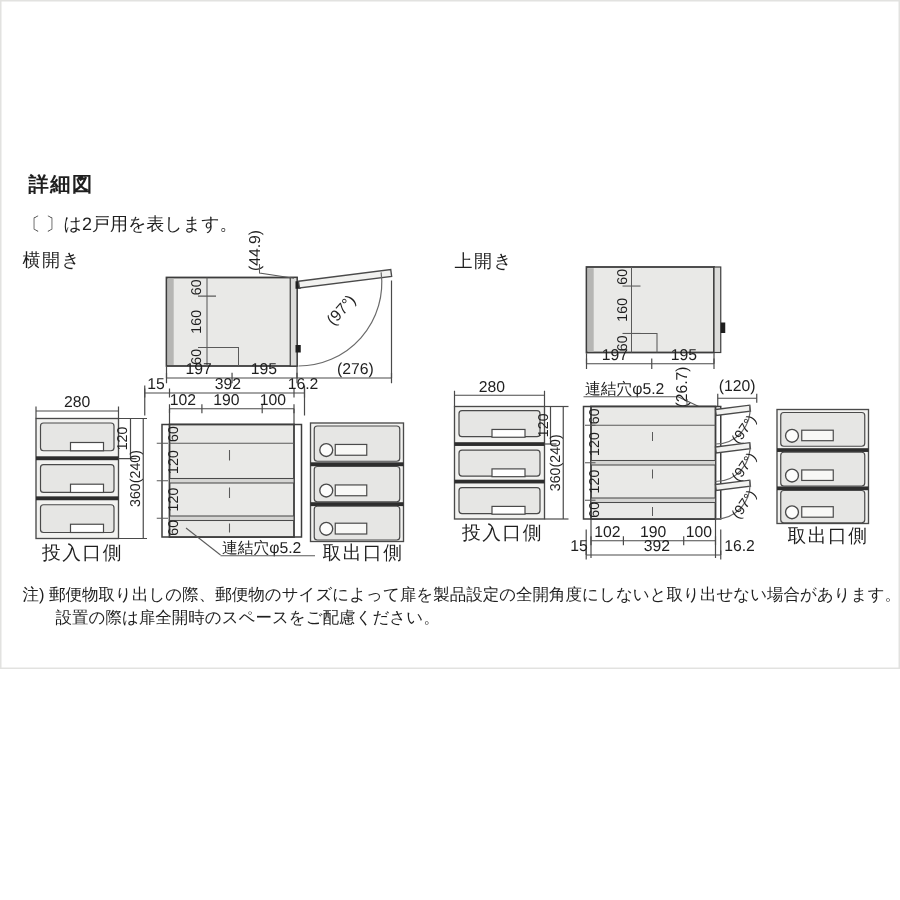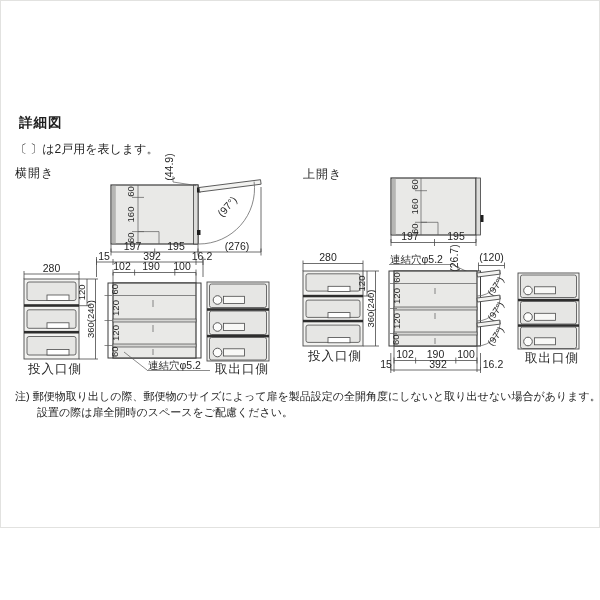--- a/index.html
+++ b/index.html
@@ -1,17 +1,17 @@
 <!DOCTYPE html>
 <html><head>
 <meta charset="utf-8">
 <style>
   html,body{margin:0;padding:0;background:#fff;}
   .canvas{
-    position:relative;width:600px;height:528px;background:#ffffff;
+    position:relative;width:600px;height:446px;background:#ffffff;
     border:1px solid #e2e2e0;box-sizing:border-box;
     font-family:"Liberation Sans", sans-serif;
   }
   svg{display:block}
   .thin{stroke:#5a5a5a;stroke-width:0.7;fill:none}
   .dimline{stroke:#4a4a4a;stroke-width:0.8;fill:none}
   .arc{stroke:#6a6a6a;stroke-width:0.8;fill:none}
   .box{fill:#e9e9e7;stroke:#3d3d3d;stroke-width:1.2}
   .wall{fill:#ffffff;stroke:#3d3d3d;stroke-width:1}
   .panel{fill:#f2f2f0;stroke:#4a4a4a;stroke-width:0.9}

